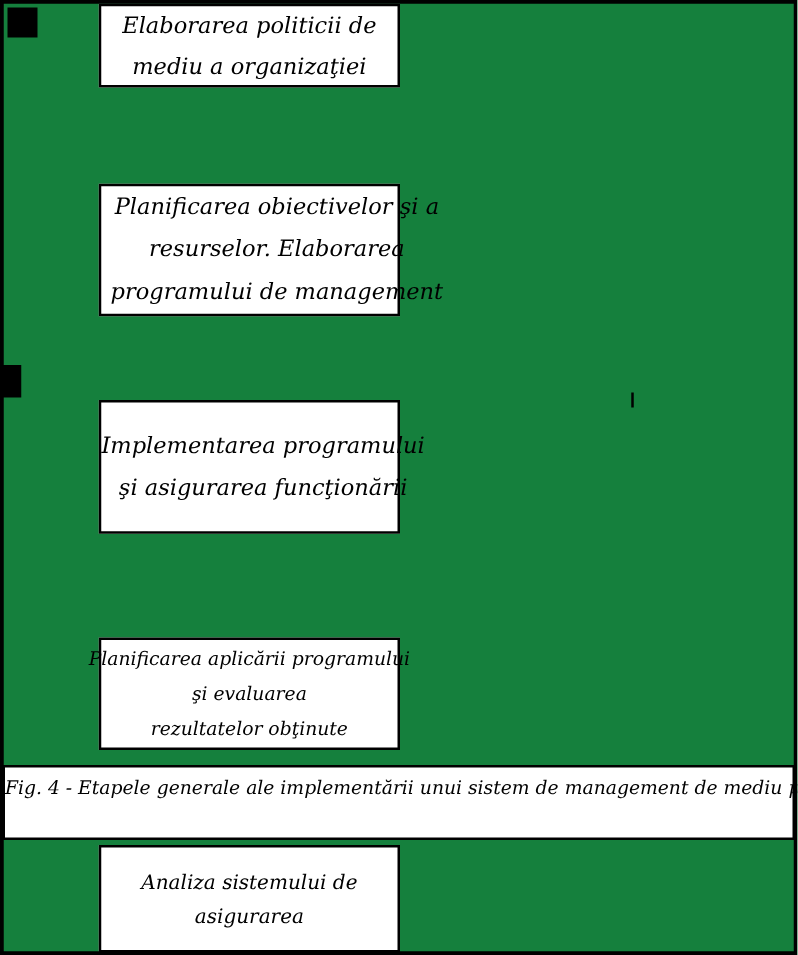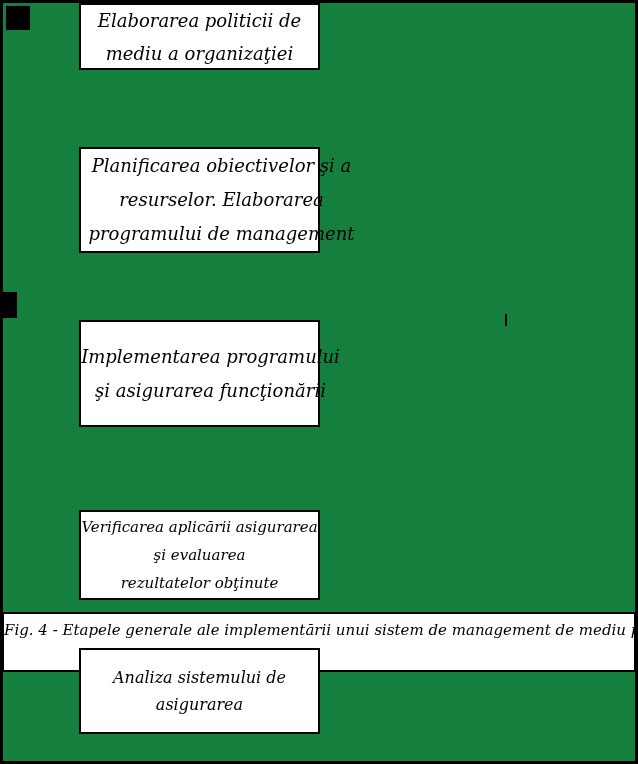--- a/index.html
+++ b/index.html
@@ -11,21 +11,21 @@
   .frame{position:absolute;left:0;top:0;right:0;bottom:0;border:3px solid #000;box-sizing:border-box;pointer-events:none;}
   .node{
     position:absolute;background:#ffffff;border:2px solid #000;box-sizing:border-box;
     display:flex;flex-direction:column;align-items:center;justify-content:center;
     text-align:center;
   }
   .box1{left:79px;top:3px;width:241px;height:67px;font-size:18px;line-height:33px;}
   .box2{left:79px;top:147px;width:241px;height:106px;font-size:18px;line-height:34px;padding-left:44px;}
   .box3{left:79px;top:320px;width:241px;height:107px;font-size:18px;line-height:34px;padding-left:22px;}
   .box4{left:79px;top:510px;width:241px;height:90px;font-size:15px;line-height:28px;}
-  .box5{left:79px;top:648px;width:241px;height:86px;font-size:16px;line-height:27px;}
+  .box5{left:79px;top:676px;width:241px;height:86px;font-size:16px;line-height:27px;}
   .ellipse{
     left:437px;top:324px;width:141px;height:121px;border-radius:50%;
     font-size:17px;line-height:34px;
   }
   .caption{
     position:absolute;left:2px;top:612px;width:634px;height:60px;background:#ffffff;
     border:2px solid #000;box-sizing:border-box;text-align:center;
     font-size:15px;padding-top:7px;
   }
   .tick{position:absolute;left:505px;top:314px;width:2px;height:12px;background:#000;}
@@ -51,21 +51,21 @@
 
   <div class="node box3">
     <div class="ln">Implementarea programului</div>
     <div class="ln">şi asigurarea funcţionării</div>
   </div>
 
   <div class="tick"></div>
 
 
   <div class="node box4">
-    <div class="ln">Verificarea aplicării asigurarea</div>
+    <div class="ln">Planificarea aplicării programului</div>
     <div class="ln">şi evaluarea</div>
     <div class="ln">rezultatelor obţinute</div>
   </div>
 
   <div class="caption">
     <span class="ln">Fig. 4 - Etapele generale ale implementării unui sistem de management de mediu potrivit ISO 14001</span>
   </div>
 
   <div class="node box5">
     <div class="ln">Analiza sistemului de</div>

